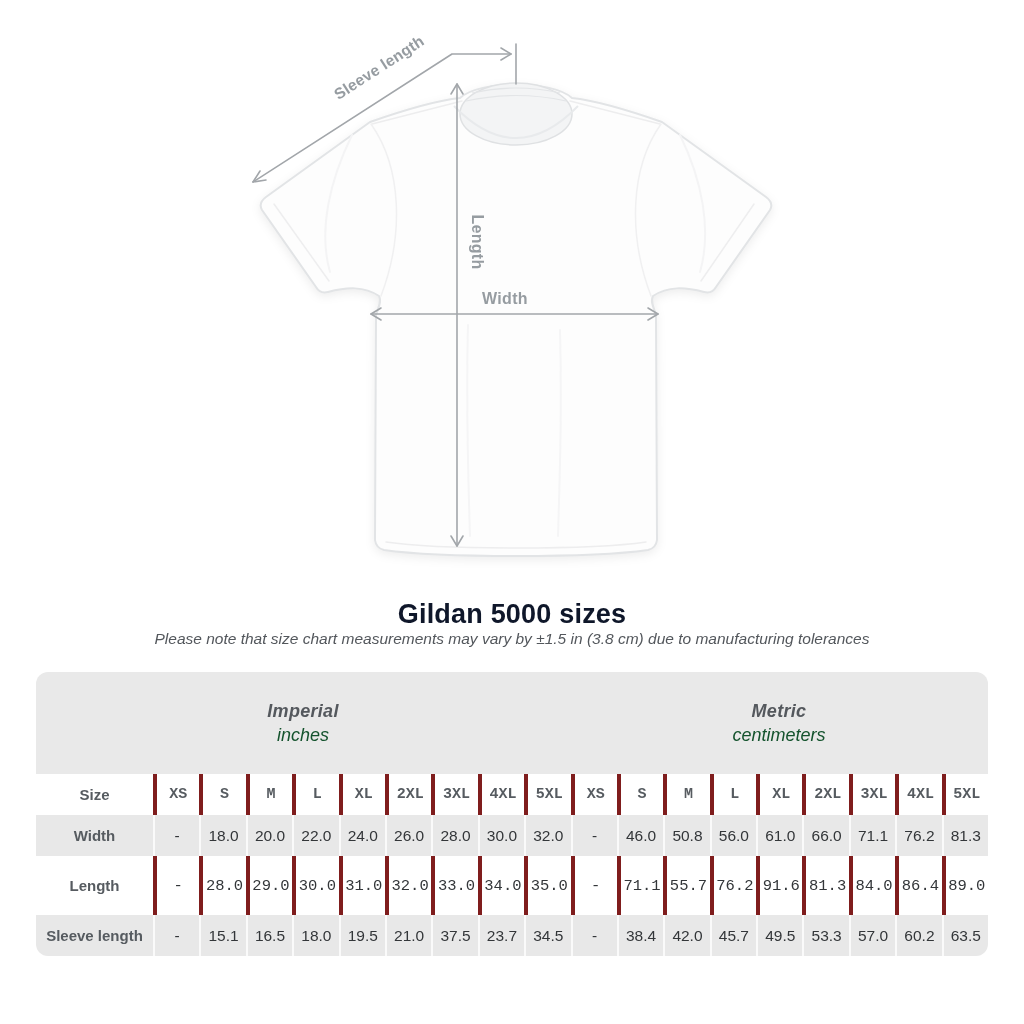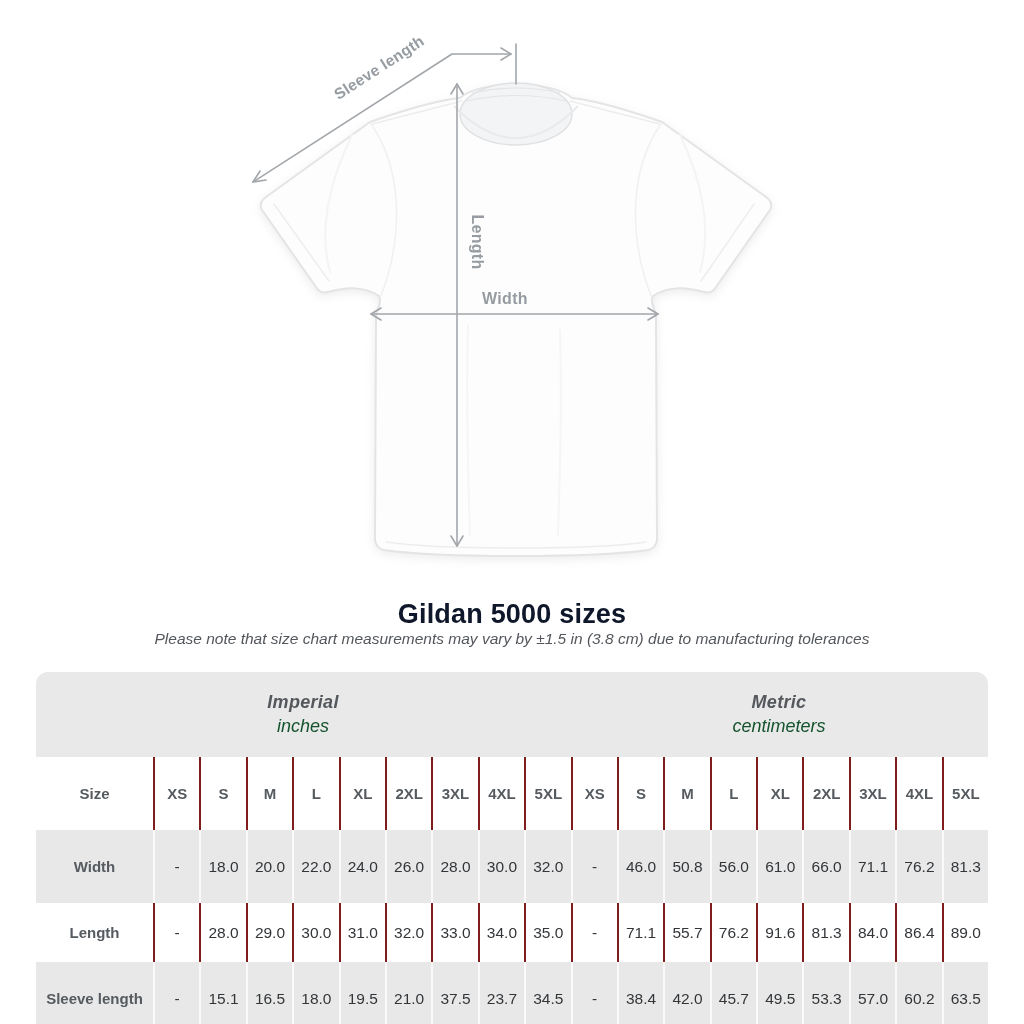--- a/index.html
+++ b/index.html
@@ -7,30 +7,30 @@
   body { font-family: "Liberation Sans", sans-serif; position: relative; overflow: hidden; }
 
   .diagram { position: absolute; top: 0; left: 0; width: 1024px; height: 580px; }
 
   .heading { position: absolute; top: 599px; left: 0; width: 1024px; text-align: center; }
   .title { font-size: 27px; font-weight: bold; color: #0f172a; letter-spacing: 0.2px; }
   .subtitle { font-size: 15.5px; font-style: italic; color: #53575c; }
 
   .size-chart { position: absolute; left: 36px; top: 672px; width: 952px; border-radius: 12px; overflow: hidden; }
 
-  .band { display: grid; grid-template-columns: 534px 1fr; height: 85px; background: #e9e9e9; }
+  .band { display: grid; grid-template-columns: 534px 1fr; height: 102px; background: #e9e9e9; }
   .band .group { display: flex; flex-direction: column; justify-content: center; align-items: center; gap: 3px; }
   .gname { font-size: 18px; font-weight: bold; font-style: italic; color: #54585d; letter-spacing: 0.3px; }
   .gunit { font-size: 18px; font-style: italic; color: #14532d; }
 
-  .trow { display: grid; grid-template-columns: 117px repeat(18, 1fr); height: 73px; }
+  .trow { display: grid; grid-template-columns: 117px repeat(18, 1fr); height: 41px; }
   .trow.tall { height: 59px; }
   .trow > .cell { display: flex; align-items: center; justify-content: center; }
   .trow.white { background: #ffffff; }
-  .trow.white > .cell:not(:first-child) { border-left: 2px solid #7f1d1d; }
+  .trow.white > .cell:not(:first-child) { border-left: 4px solid #7f1d1d; font-family: Liberation Mono, monospace; }
   .trow.gray { background: #e8e8e8; }
   .trow.gray > .cell:not(:first-child) { border-left: 2px solid #fafafa; }
 
   .hdr  { font-weight: bold; font-size: 15px; color: #565b60; }
   .label{ font-weight: bold; font-size: 15px; color: #565b60; }
   .val  { font-size: 15.5px; color: #333639; }
 
   .shirt-main { filter: drop-shadow(0 3px 5px rgba(0,0,0,0.07)); }
 </style>
 </head>

